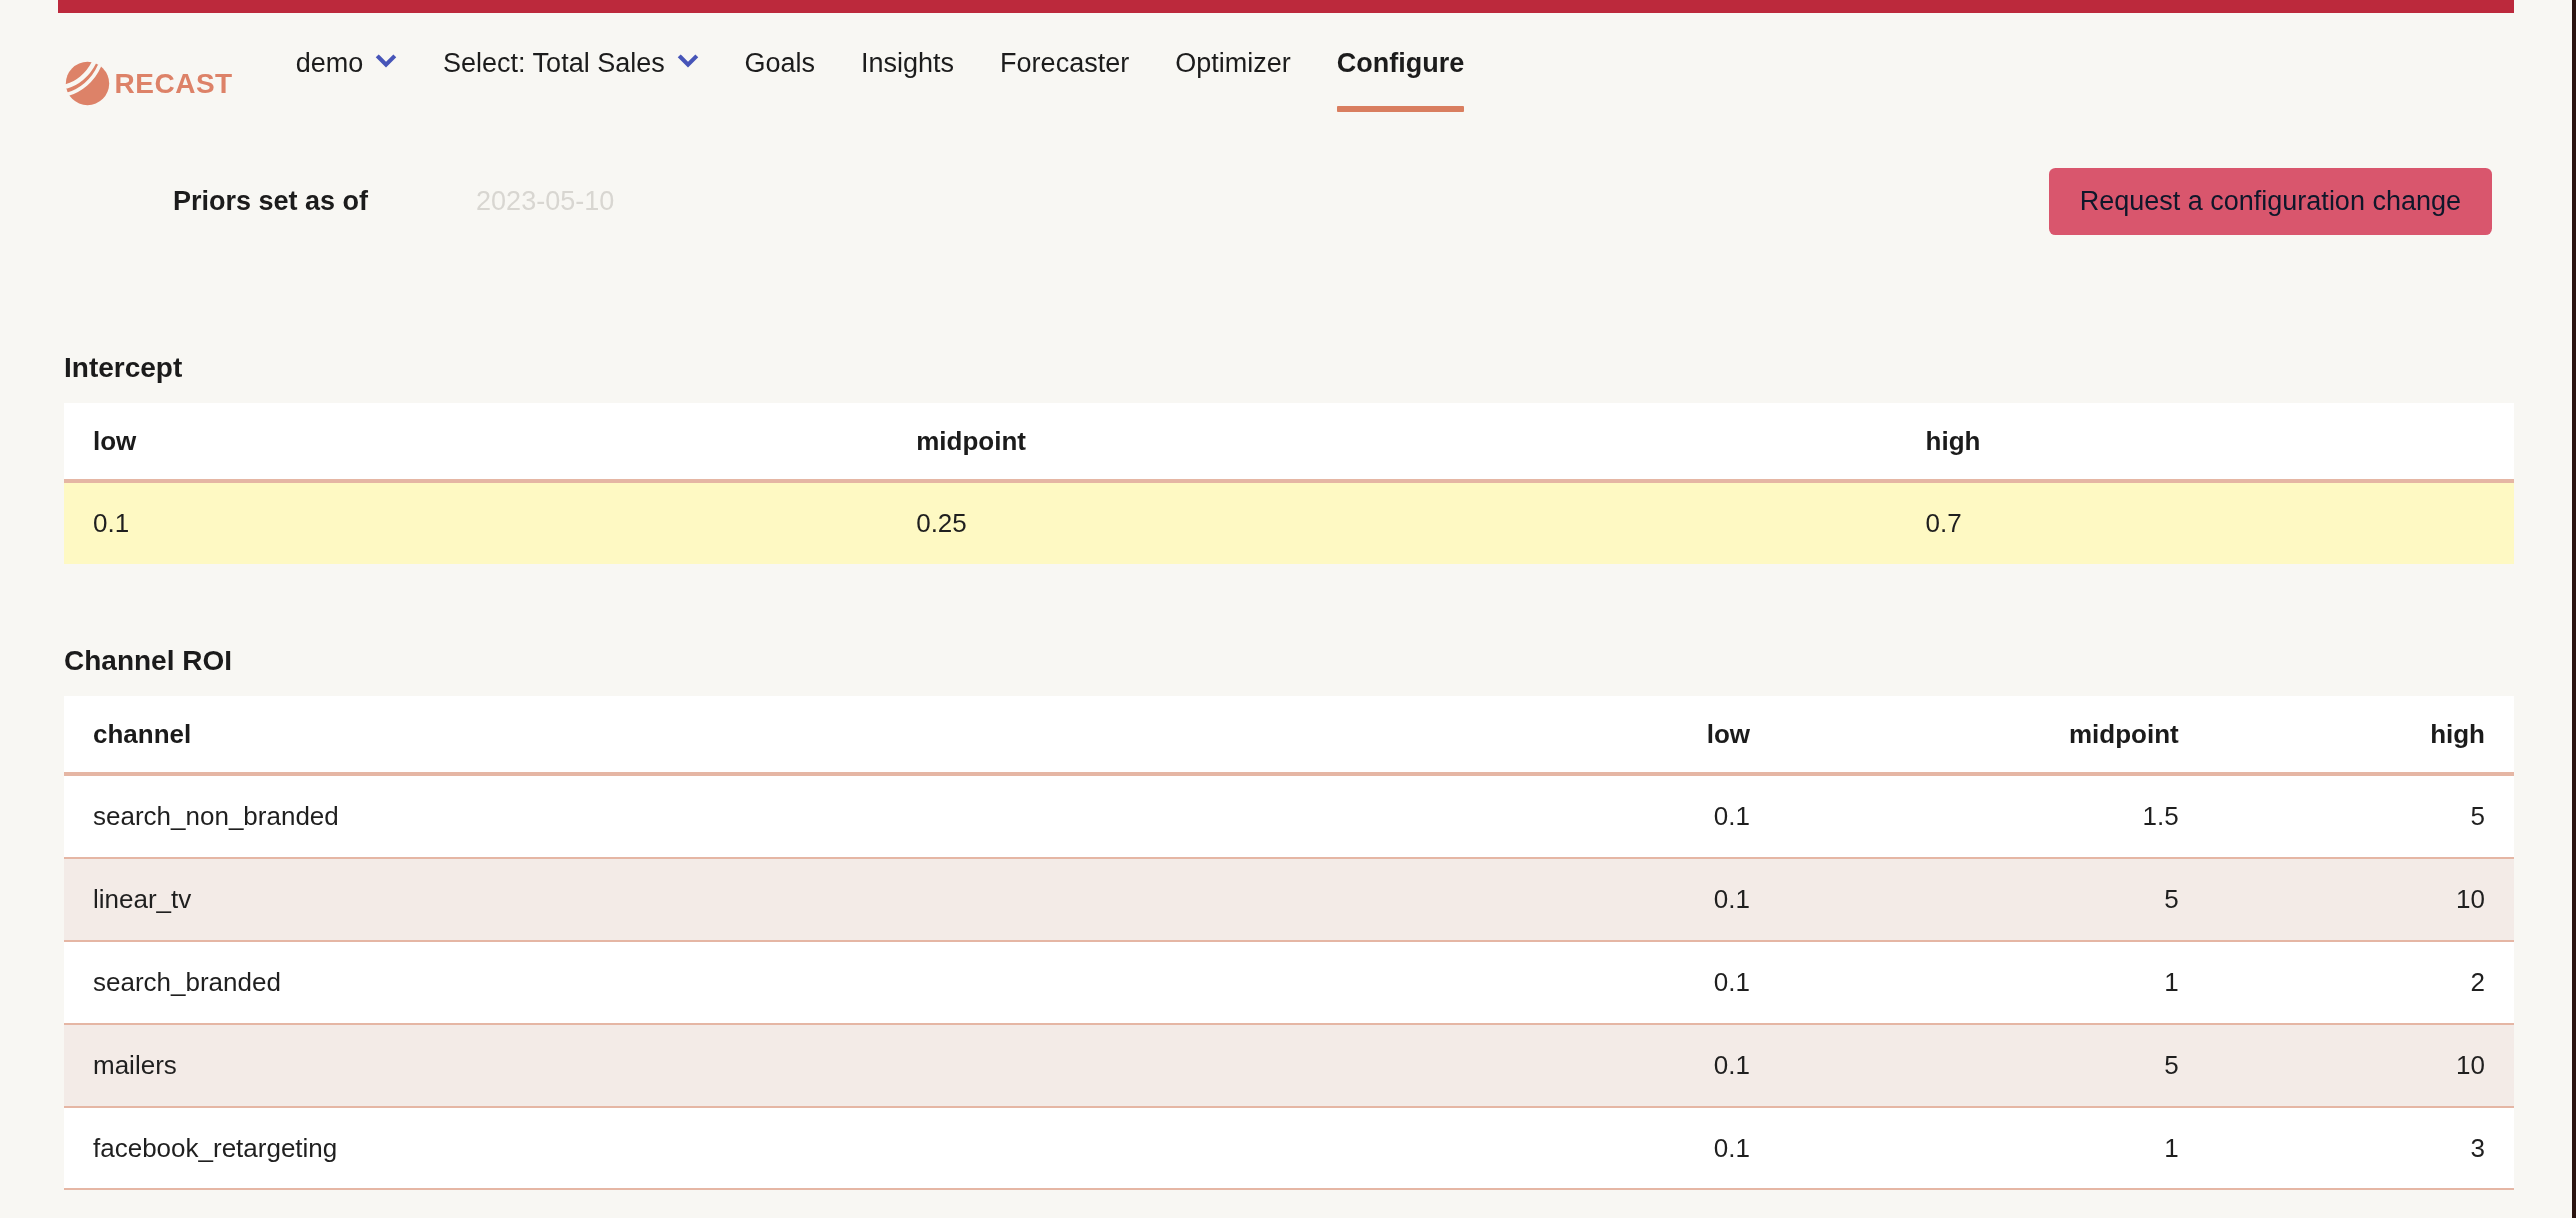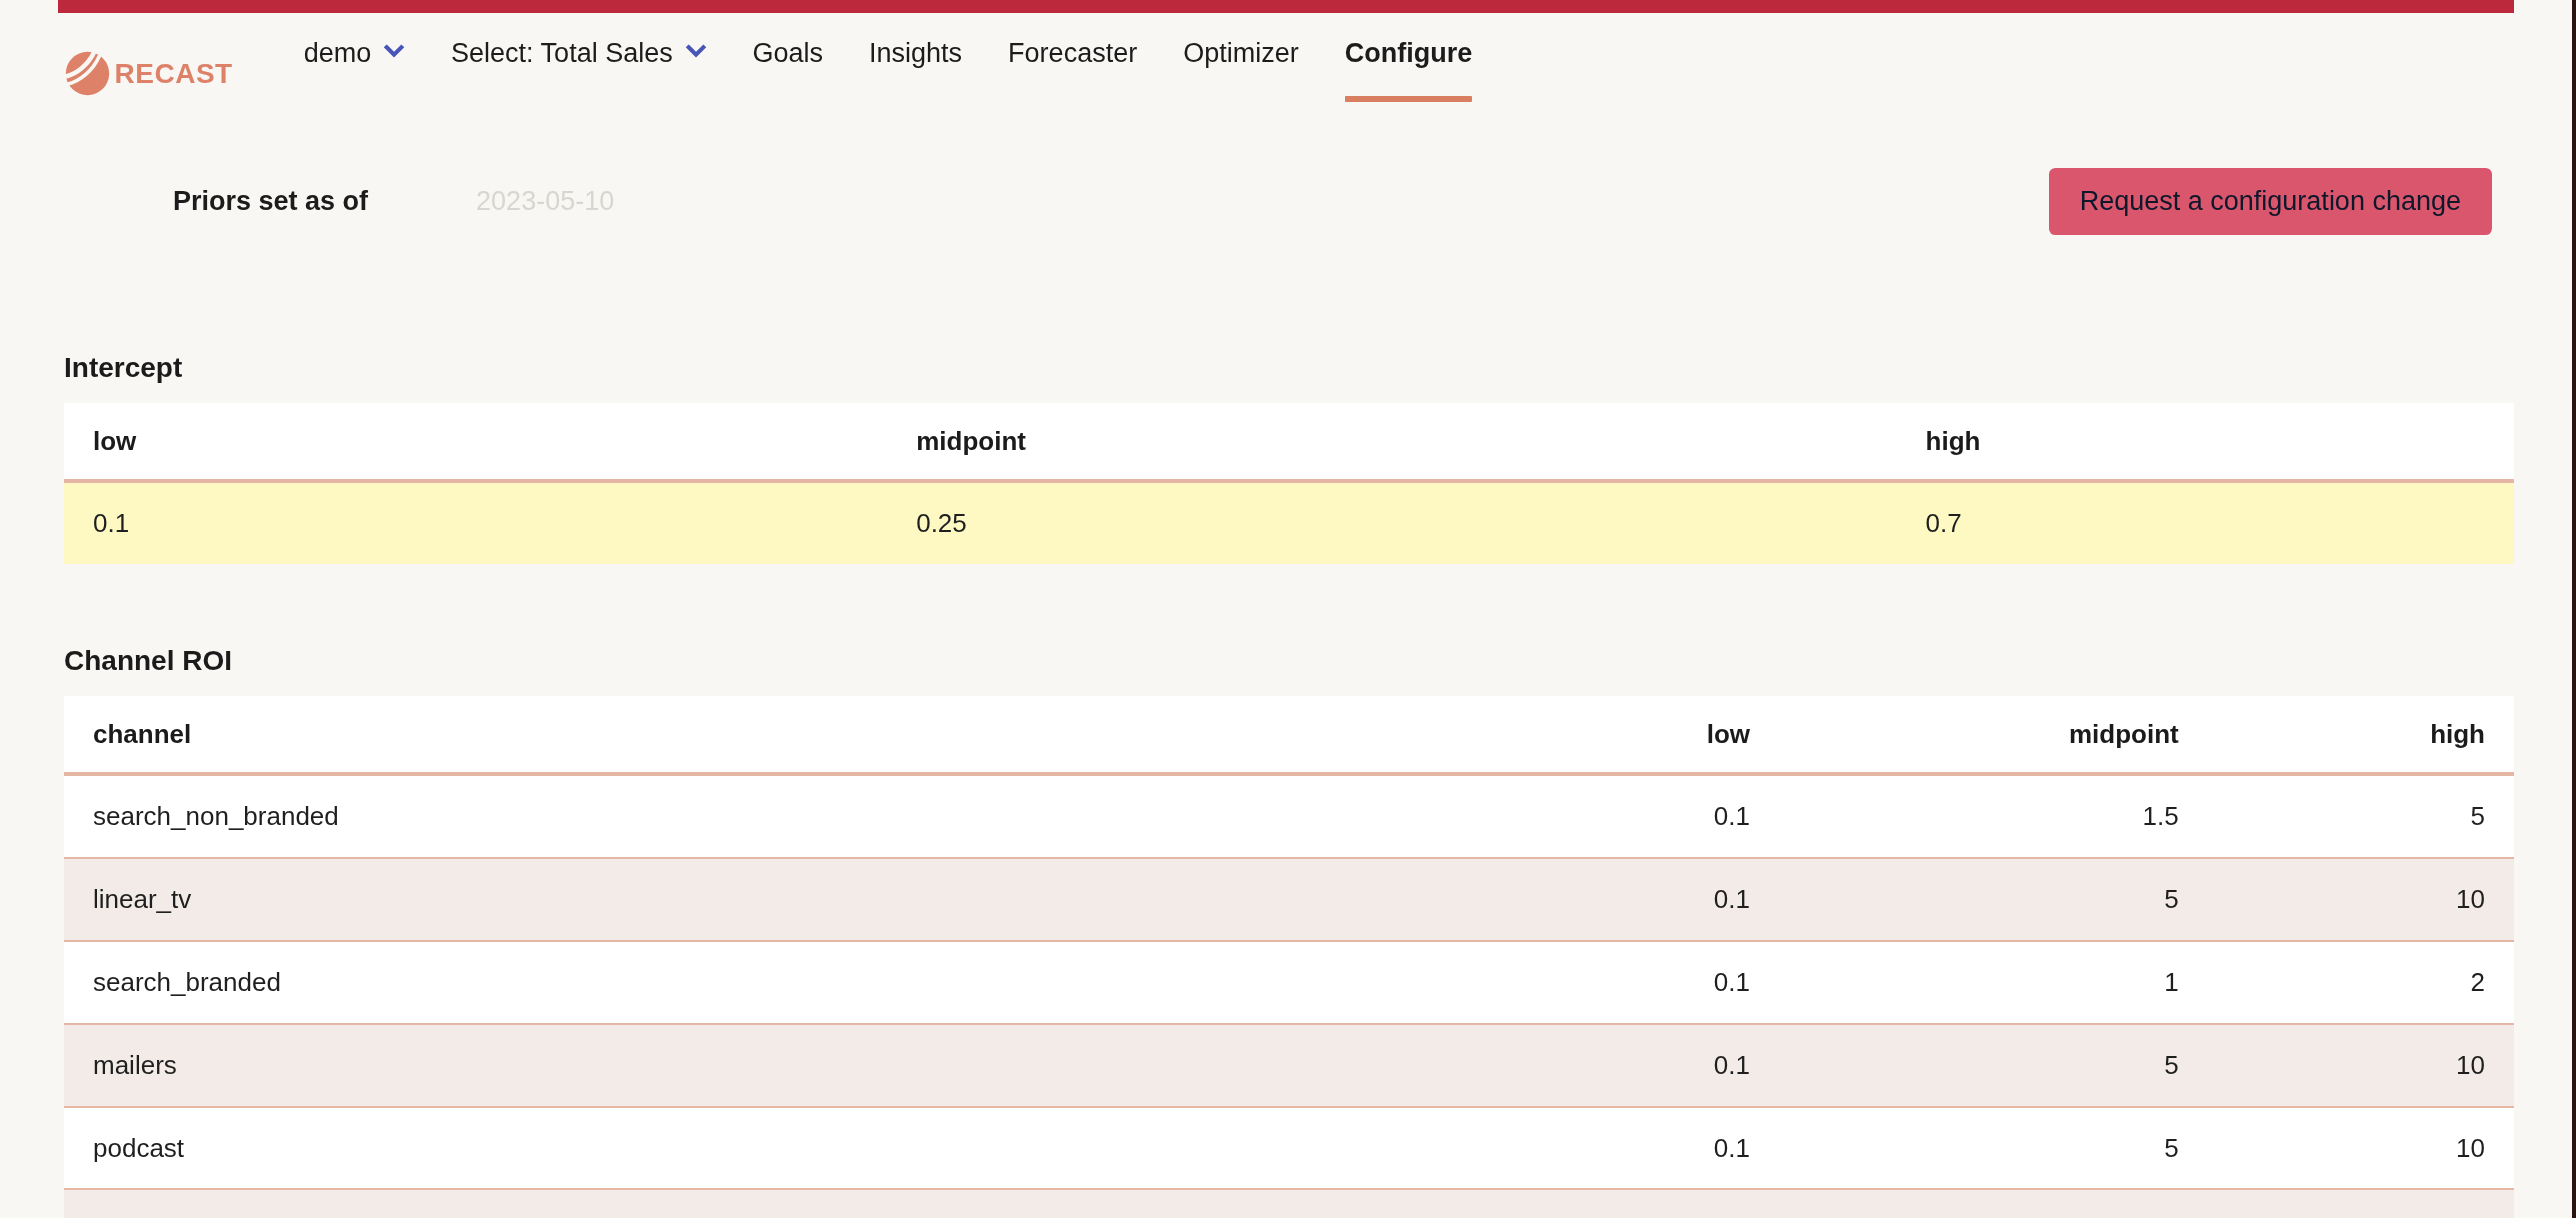--- a/index.html
+++ b/index.html
@@ -34,27 +34,26 @@
     top: 0;
     width: 2456px;
     height: 12.7px;
     background: #bc293c;
   }
 
   
   .navbar {
     position: absolute;
     left: 0;
-    top: 38px;
+    top: 48px;
     width: 2576px;
     height: 71px;
     display: flex;
     align-items: center;
     padding-left: 64px;
-    gap: 8px;
   }
 
   .brand {
     display: flex;
     align-items: center;
     gap: 3.6px;
     margin-right: 40px;
   }
 
   .brand-mark {
@@ -361,26 +360,20 @@
         <td class="num">1</td>
         <td class="num">2</td>
       </tr>
       <tr>
         <td>mailers</td>
         <td class="num">0.1</td>
         <td class="num">5</td>
         <td class="num">10</td>
       </tr>
       <tr>
-        <td>podcast</td>
-        <td class="num">0.1</td>
-        <td class="num">5</td>
-        <td class="num">10</td>
-      </tr>
-      <tr>
         <td>facebook_retargeting</td>
         <td class="num">0.1</td>
         <td class="num">1</td>
         <td class="num">3</td>
       </tr>
     </tbody>
   </table>
 </section>
 
 <div class="viewport-edge"></div>

